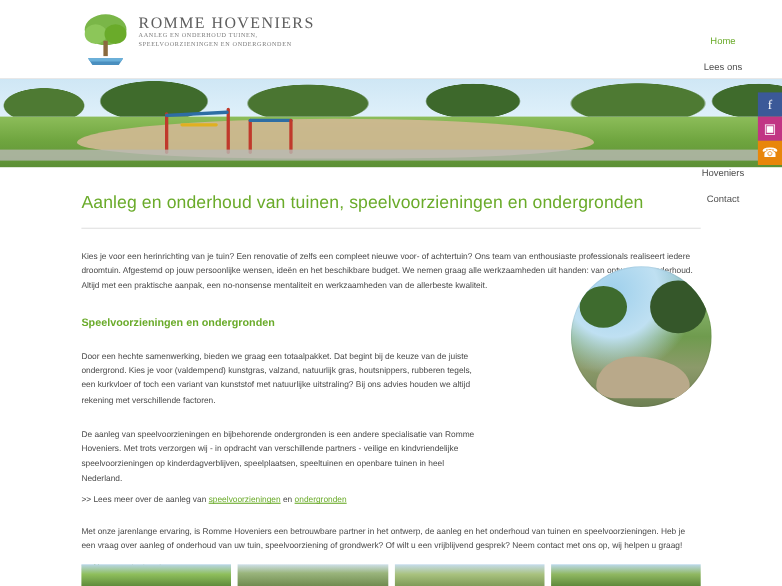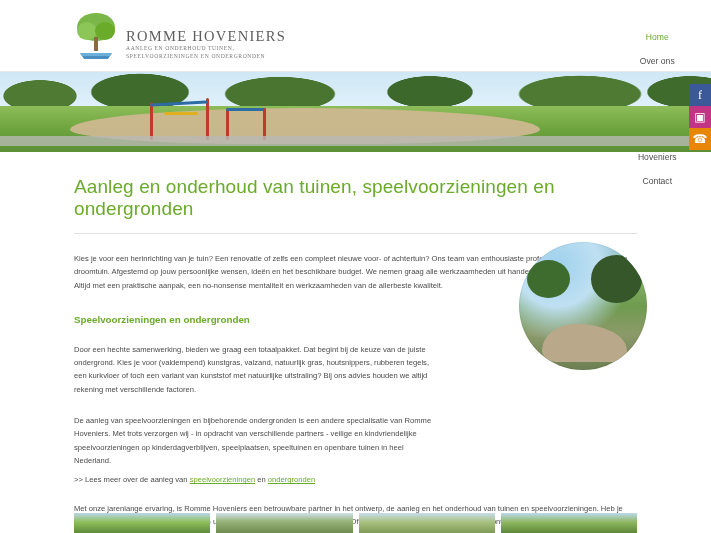--- a/index.html
+++ b/index.html
@@ -21,21 +21,21 @@
   .header {
     position: relative;
     height: 72px;
     background: #ffffff;
     border-bottom: 1px solid #e6e6e6;
   }
   .logo-wrap {
     position: absolute;
     left: 74px; top: 12px;
     display: flex;
-    align-items: flex-end;
+    align-items: flex-start;
     gap: 8px;
   }
   .logo-mark {
     width: 44px; height: 48px;
     position: relative;
   }
   .logo-text {
     line-height: 1.05;
     padding-top: 2px;
   }
@@ -132,21 +132,21 @@
   }
   .social-btn.fb { background: #3b5998; }
   .social-btn.ig { background: #c13584; }
   .social-btn.ph { background: #e8860a; }
 
   
   .content {
     padding: 0 74px;
   }
   h1.page-title {
-    font-size: 19px;
+    font-size: 16px;
     color: #6aab2a;
     font-weight: normal;
     margin: 24px 0 0 0;
     letter-spacing: 0.1px;
   }
   .rule {
     height: 1px;
     background: #e0e0e0;
     margin: 13px 0 0 0;
   }
@@ -238,21 +238,21 @@
       </div>
       <div class="logo-text">
         <div class="logo-title">ROMME HOVENIERS</div>
         <div class="logo-sub1">AANLEG EN ONDERHOUD TUINEN,</div>
         <div class="logo-sub2">SPEELVOORZIENINGEN EN ONDERGRONDEN</div>
       </div>
     </div>
 
     <nav class="nav">
       <a href="#" class="active">Home</a>
-      <a href="#">Over ons</a>
+      <a href="#">Lees ons</a>
       <a href="#">Romme</a>
       <a href="#">Speelvoorzieningen</a>
       <a href="#">Ondergronden</a>
       <a href="#">Hoveniers</a>
       <a href="#">Contact</a>
     </nav>
   </div>
 
   <div class="hero">
     <div class="sky-trees"></div>

